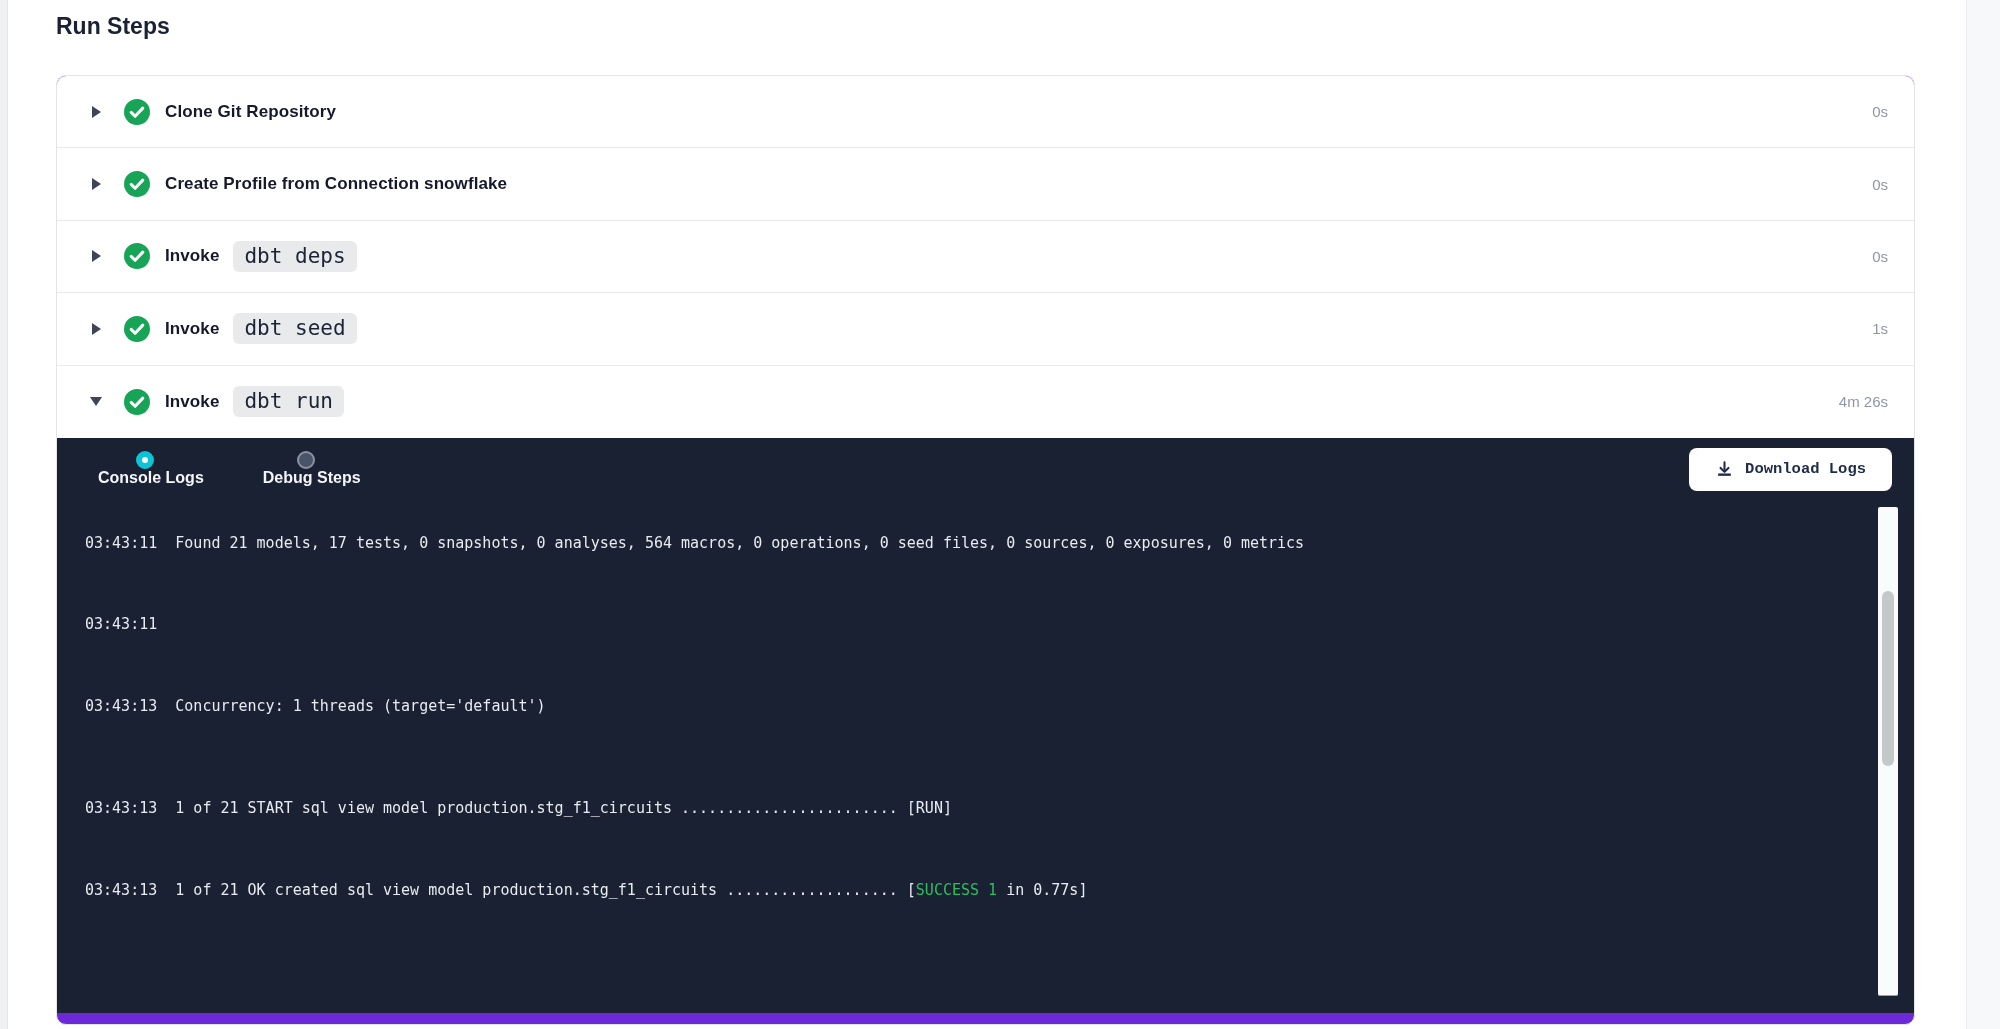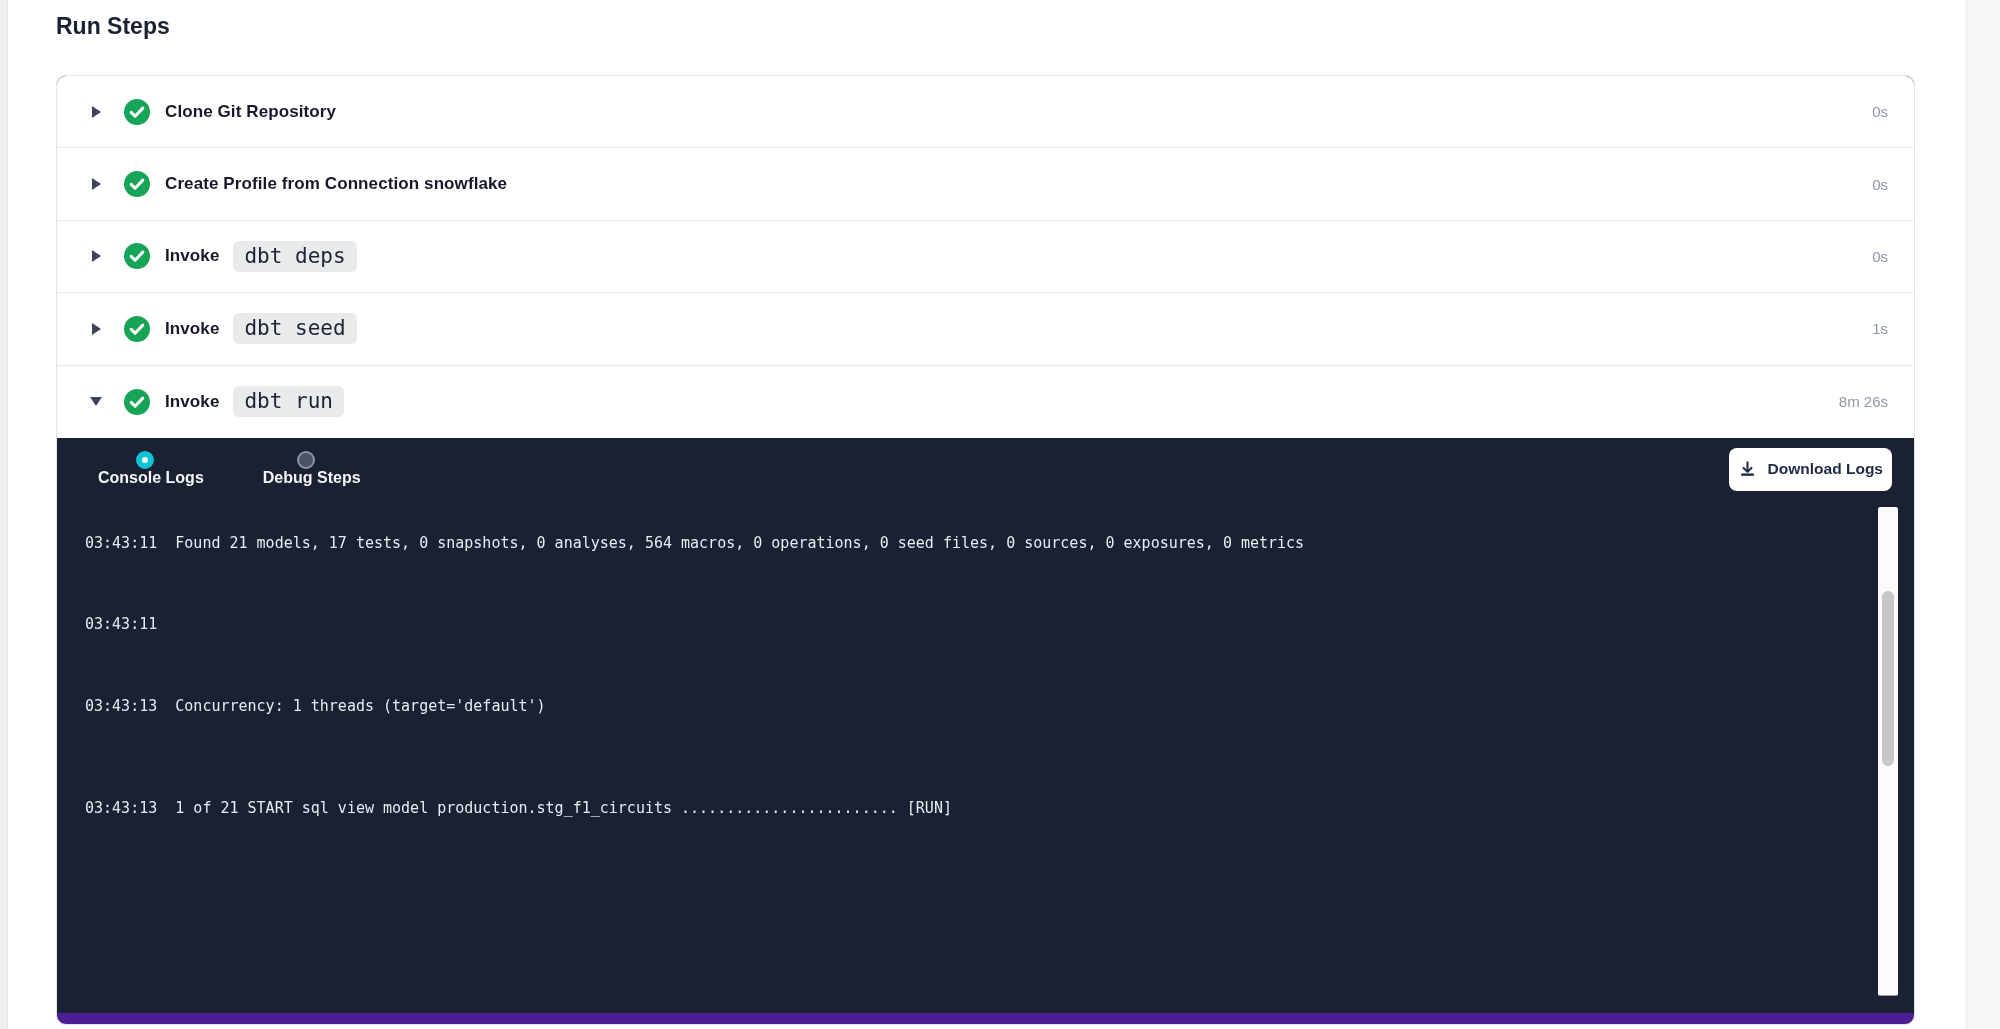--- a/index.html
+++ b/index.html
@@ -17,21 +17,21 @@
   .edge-strip-right {
     position:absolute; left:1966px; top:0; width:34px; height:1029px;
     background:#f7f8f9; border-left:1px solid #ebecef;
   }
   .page-title {
     position:absolute; left:56px; top:13px;
     font-size:23px; font-weight:700; color:#1b2134;text-align:center;
   }
   .card {
     position:absolute; left:56px; top:75px; width:1859px; height:950px;
-    background:#4c1d95; border:1px solid #e3e5e9; border-radius:10px;
+    background:#6d28d9; border:1px solid #e3e5e9; border-radius:10px;
     overflow:hidden;
   }
   .step-row {
     height:72.4px; display:flex; align-items:center;
     padding-left:33px; padding-right:26px; background:#ffffff;
     cursor:pointer;
   }
   .step-row:not(:last-child) { border-bottom:1px solid #e9ebee; }
   .caret {
     width:12px; height:16px; display:flex; align-items:center; justify-content:center;
@@ -80,22 +80,22 @@
     background:#ffffff; border:6px solid #0cc4d6;
   }
   .radio-dot.unselected {
     background:#4a5468; border:2px solid #8b93a3;
   }
   .radio-label {
     margin-left:11px; font-size:16px; font-weight:700; color:#f4f6f9;
   }
   .download-btn {
     margin-left:auto; height:43px; background:#ffffff; border:none;
-    border-radius:8px; display:flex; align-items:center; padding:0 9px;
-    font-family:Liberation Sans, sans-serif;
+    border-radius:8px; display:flex; align-items:center; padding:0 26px;
+    font-family:Liberation Mono, monospace;
     font-size:15.5px; font-weight:700; color:#1f2b47; cursor:pointer;
   }
   .download-btn svg { margin-right:11px; }
   .log-viewport {
     position:absolute; left:0; right:0; top:63px; bottom:0; overflow:hidden;
   }
   .log-content {
     margin-top:-9px; padding-left:28px;
     font-family:"DejaVu Sans Mono", monospace; font-size:15px;
     line-height:20.4px; color:#e8ebf1; white-space:pre;
@@ -175,21 +175,21 @@
   <div class="step-row">
     <span class="caret">
           <span class="tri-down"></span>
         </span>
     <svg class="check-circle" viewBox="0 0 26 26">
       <circle cx="13" cy="13" r="13" fill="#18a457"></circle>
       <path d="M7.2 13.4l3.9 3.9 7.7-8.2" fill="none" stroke="#ffffff" stroke-width="3" stroke-linecap="round" stroke-linejoin="round"></path>
     </svg>
     <span class="step-label">Invoke</span>
     <span class="command-chip">dbt run</span>
-    <span class="step-duration">8m 26s</span>
+    <span class="step-duration">4m 26s</span>
   </div>
 </div>
 
   <div class="console-panel">
     <div class="panel-header">
       <div class="radio-option">
         <span class="radio-dot selected"></span>
         <span class="radio-label">Console Logs</span>
       </div>
       <div class="radio-option">
@@ -210,20 +210,21 @@
       <div class="log-content" id="log-content">
   <div class="log-line"><span class="lt">03:43:11  Found 21 models, 17 tests, 0 snapshots, 0 analyses, 564 macros, 0 operations, 0 seed files, 0 sources, 0 exposures, 0 metrics</span><span class="ok-green"></span><span class="lp"></span></div>
 
   <div class="log-line"><span class="lt">03:43:11  </span><span class="ok-green"></span><span class="lp"></span></div>
 
   <div class="log-line"><span class="lt">03:43:13  Concurrency: 1 threads (target='default')</span><span class="ok-green"></span><span class="lp"></span></div>
 
 
   <div class="log-line"><span class="lt">03:43:13  1 of 21 START sql view model production.stg_f1_circuits ........................ [RUN]</span><span class="ok-green"></span><span class="lp"></span></div>
 
+  <div class="log-line"><span class="lt">03:43:13  1 of 21 OK created sql view model production.stg_f1_circuits ................... [</span><span class="ok-green">SUCCESS 1</span><span class="lp"> in 0.77s]</span></div>
 
   
 
   
 
   
 
   
 
   

